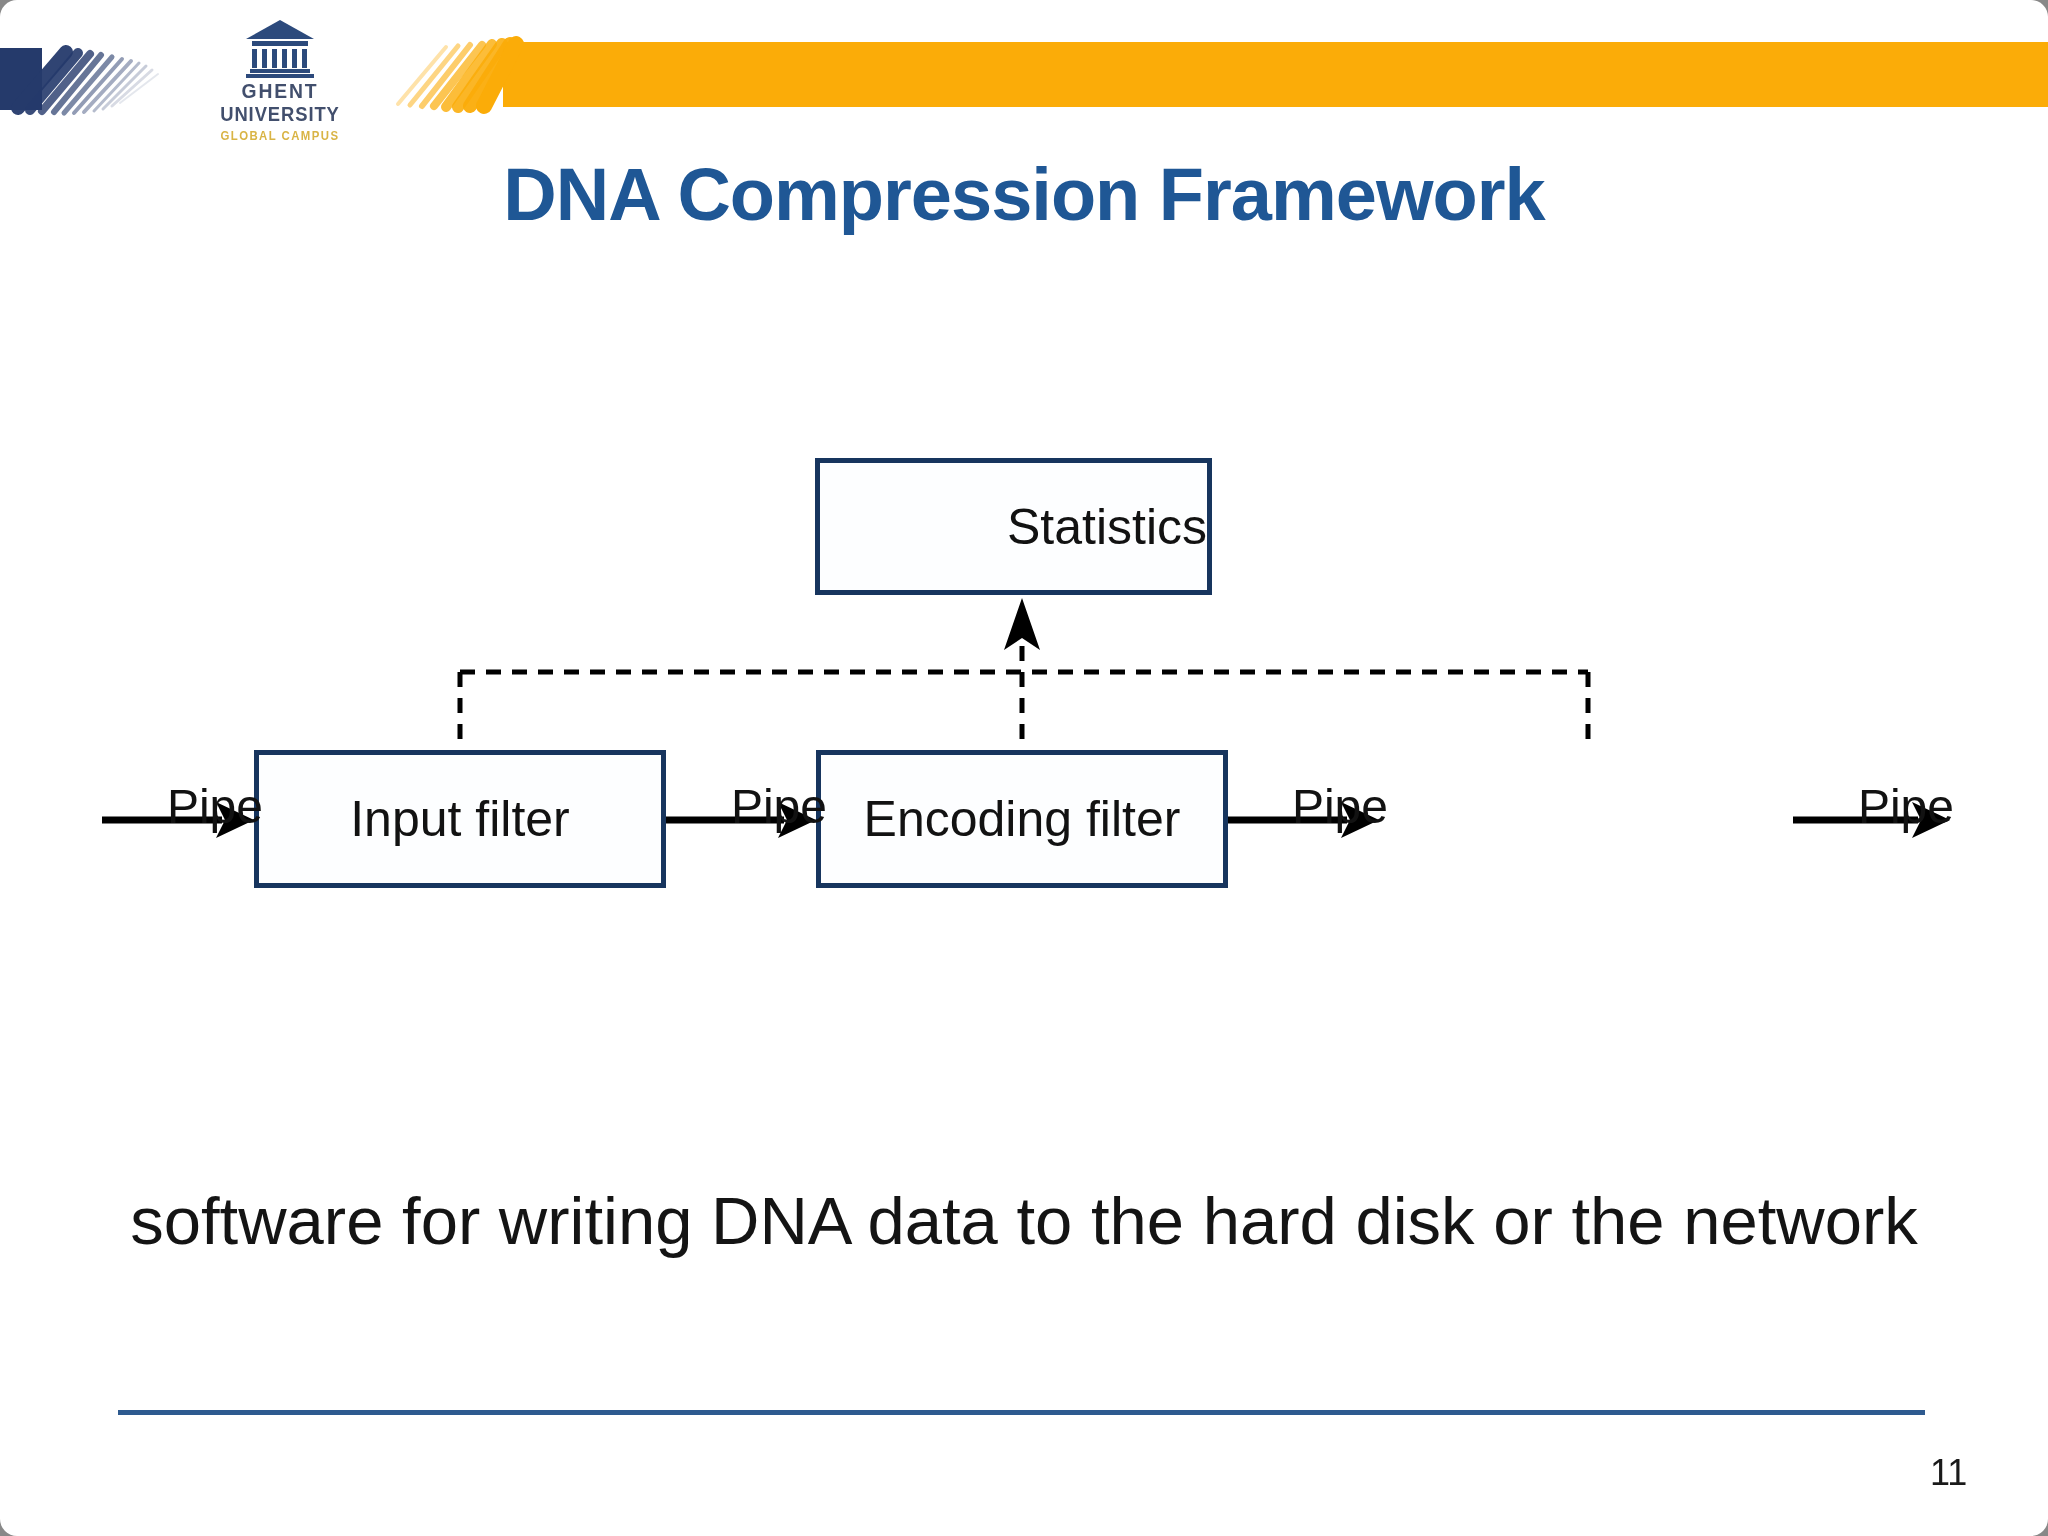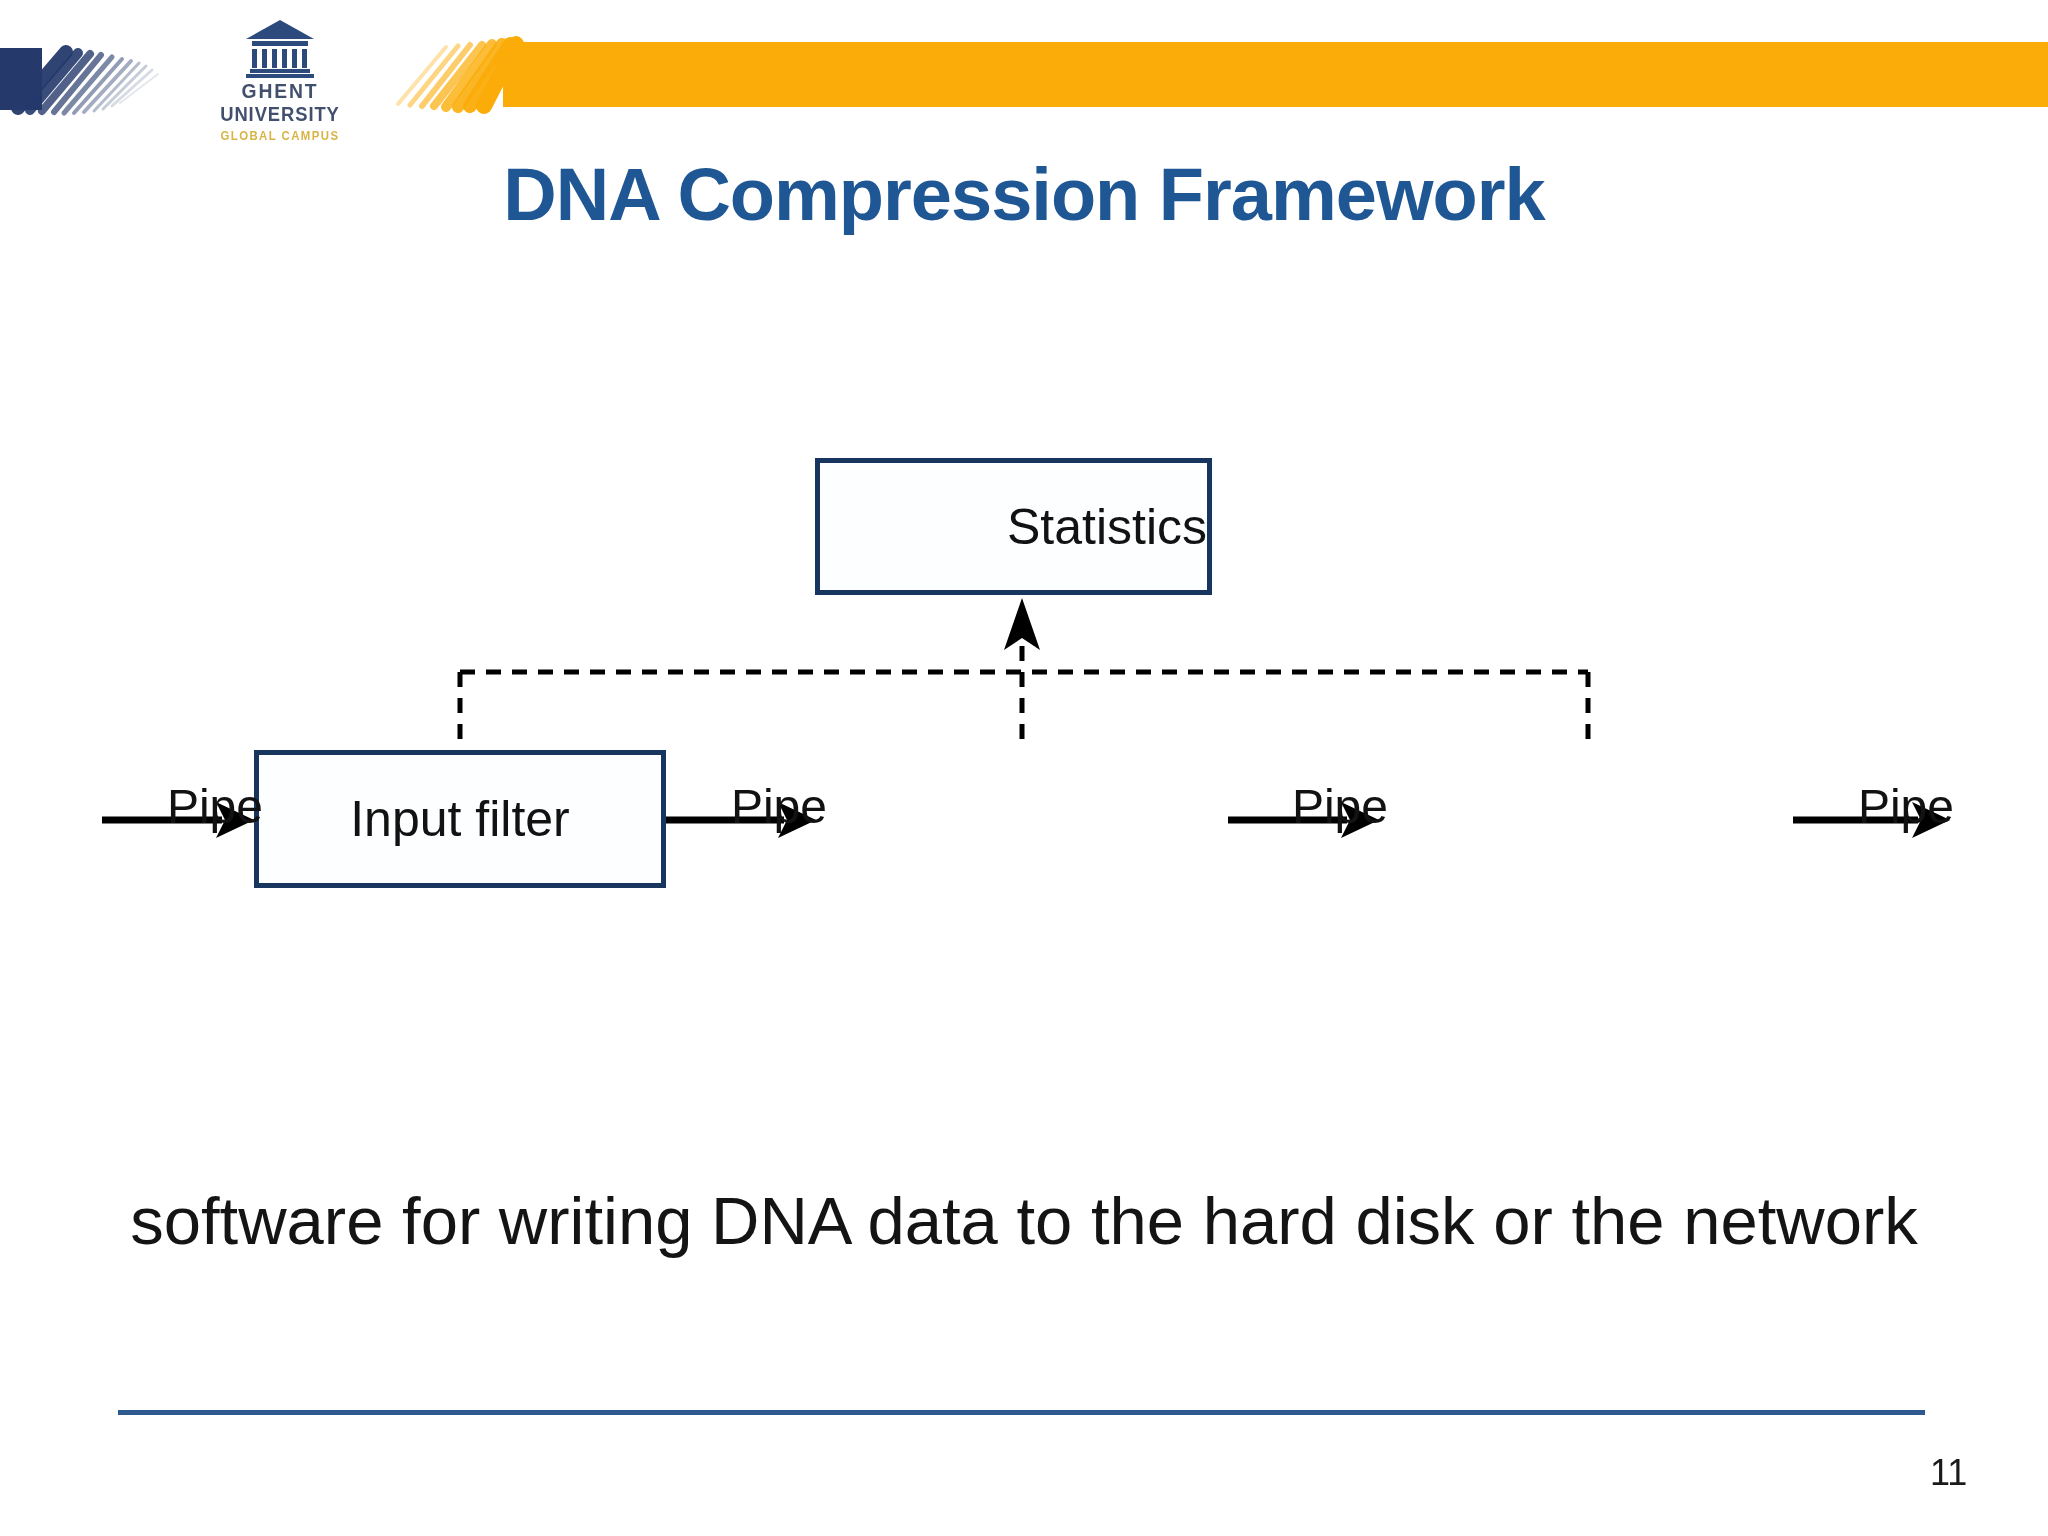--- a/index.html
+++ b/index.html
@@ -1,18 +1,18 @@
 <!DOCTYPE html>
 <html style="--title_blue: #1f5795; --box_border: #17355e; --output_fill: #fbb41a; --gold_bar: #fbac08; --gold_light: #d9b445; --brush_navy: #253a6b; --logo_blue: #2c4a7c; --rule_blue: #2e5a8f;"><head>
 <meta charset="utf-8">
 <style>
   html,body{margin:0;padding:0;background:#888;}
   .slide{
     position:relative;width:2048px;height:1536px;background:#ffffff;
-    overflow:hidden;font-family:"Liberation Sans",sans-serif;
+    overflow:hidden;font-family:"Liberation Sans",sans-serif;border-radius:17px;
   }
   
   .hdr-svg{position:absolute;left:0;top:0;width:2048px;height:170px;}
   .logo{position:absolute;left:205px;top:18px;width:150px;text-align:center;}
   .logo .bld{display:block;margin:0 auto;}
   .logo-l1{font-size:21px;font-weight:600;letter-spacing:2px;color:#424f6d;margin-top:1px;transform:scaleX(.92);}
   .logo-l2{font-size:20px;font-weight:600;letter-spacing:1px;color:#424f6d;transform:scaleX(.92);}
   .logo-l3{font-size:12px;font-weight:700;letter-spacing:1.5px;color:var(--gold_light,#d9b445);margin-top:3px;transform:scaleX(.95);}
   
   .title{
@@ -136,20 +136,23 @@
       </g>
     </g>
   </svg>
 
   <div class="box stat">
     <span>Statistics</span>
   </div>
   <div class="box input">
     <span>Input filter</span>
   </div>
+  <div class="box enc">
+    <span>Encoding filter</span>
+  </div>
 
   <div class="pipe p1">Pipe</div>
   <div class="pipe p2">Pipe</div>
   <div class="pipe p3">Pipe</div>
   <div class="pipe p4">Pipe</div>
 
   <div class="caption">software for writing DNA data to the hard disk or the network</div>
   <div class="rule"></div>
   <div class="pagenum">11</div>
 

